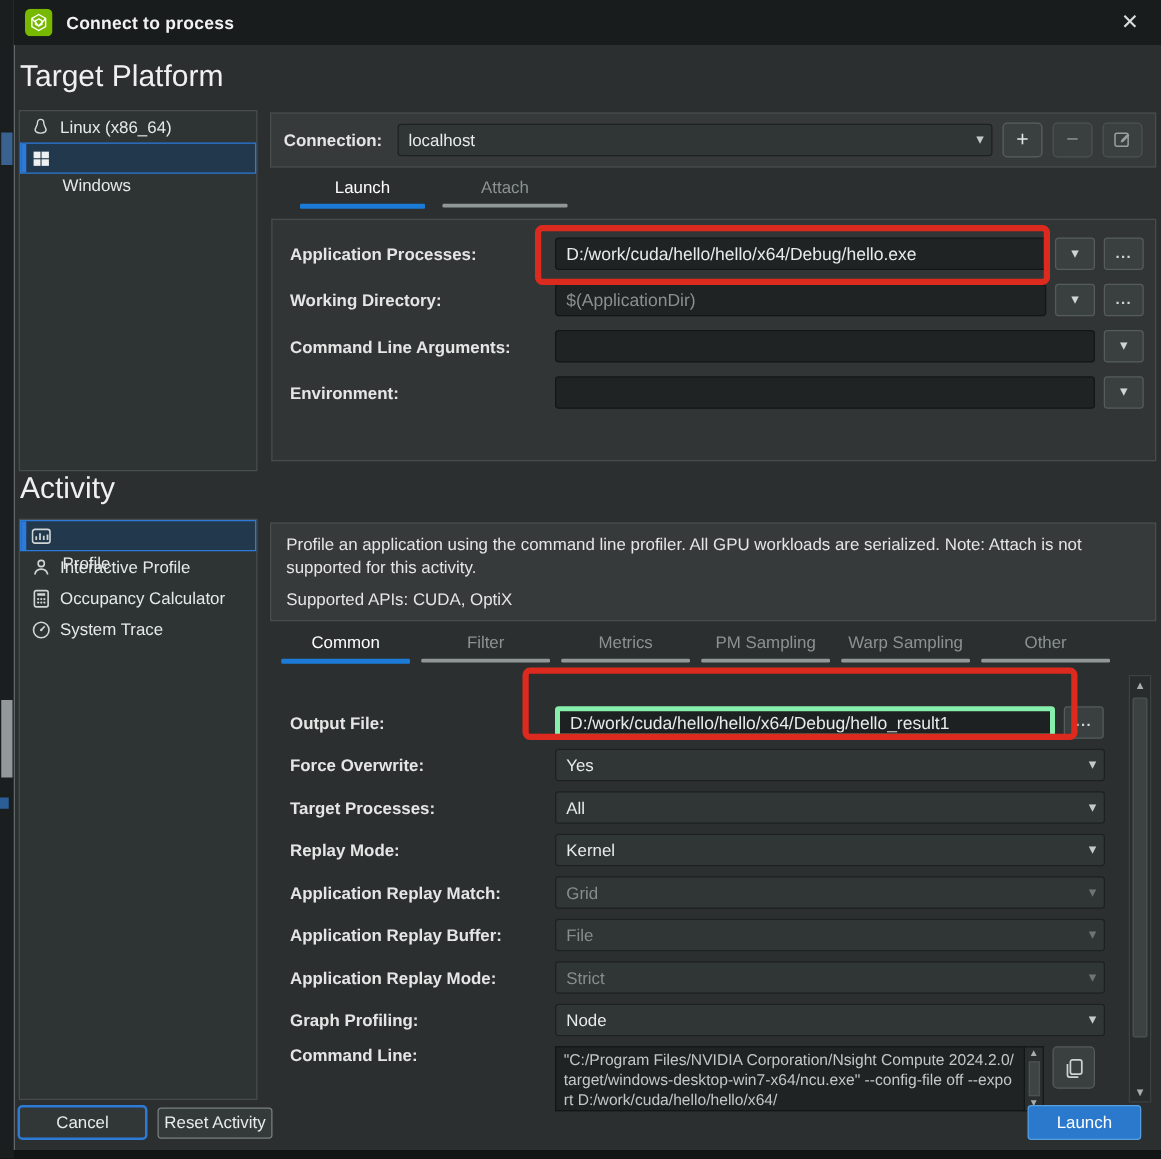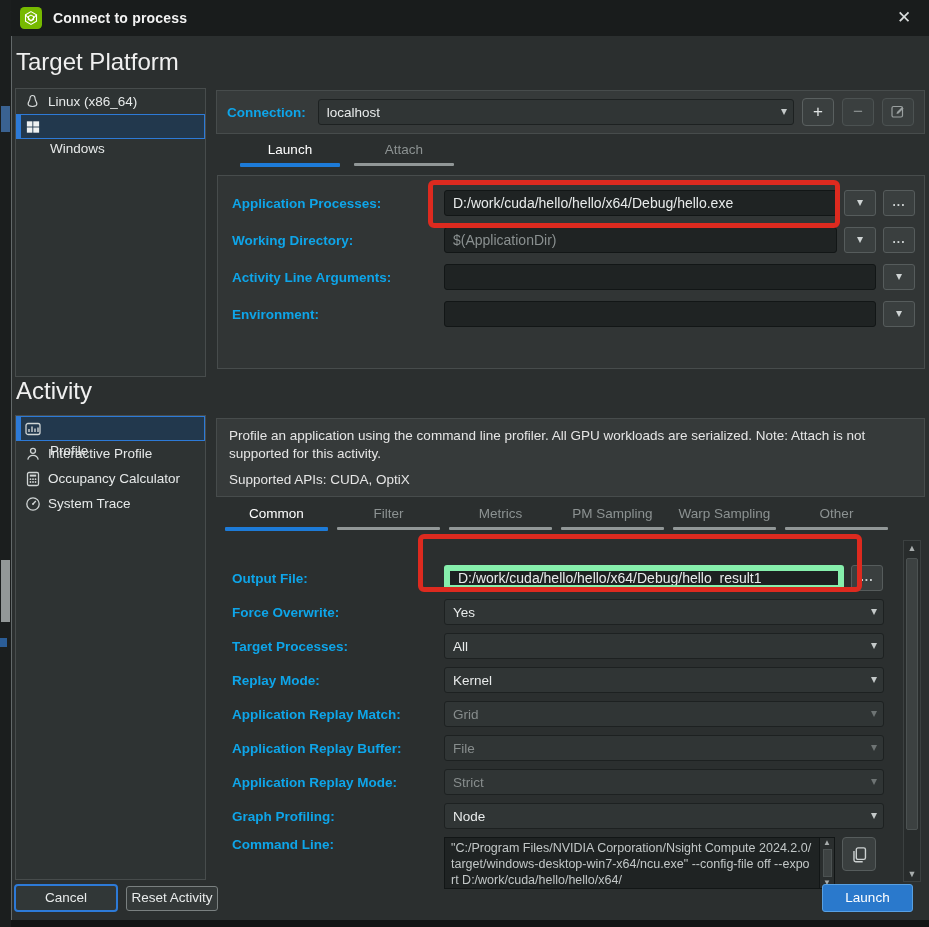--- a/index.html
+++ b/index.html
@@ -27,21 +27,21 @@
   .platform-list { top:88px; height:289px; }
   .activity-list { top:415px; height:465px; }
   .list-item { position:relative; display:flex; align-items:center; height:25px; padding-left:7px; color:#e6e9e9; font-size:13.5px; border:1px solid transparent; }
   .list-item .li-icon { width:17px; height:17px; margin-right:7px; flex:0 0 auto; display:flex; align-items:center; justify-content:center; }
   .list-item.selected { background:#22384d; border:1px solid #2d7ad7; }
   .list-item.selected::before { content:""; position:absolute; left:0; top:0; bottom:0; width:4px; background:#2d7ad7; }
   .list-item.selected .li-label { margin-left:2px;margin-top:44px; }
 
   .panel { position:absolute; background:#363a3a; border:1px solid #474c4c; }
   .connection-panel { left:216px; top:90px; width:709px; height:44px; display:flex; align-items:center; padding:0 10px; }
-  .form-label { color:#0ea5e9; font-weight:700; font-size:13.5px; white-space:nowrap; }
+  .form-label { color:#e5e5e5; font-weight:700; font-size:13.5px; white-space:nowrap; }
   .combo { position:relative; height:26px; background:#303535; border:1px solid #1d2121; border-radius:3px; color:#e8ebeb; font-size:13.5px; display:flex; align-items:center; padding:0 22px 0 8px; overflow:hidden; }
   .combo .arrow { position:absolute; right:6px; top:50%; transform:translateY(-55%); color:#c4c9c9; font-size:12px; }
   .combo.disabled { color:#878d8d; }
   .combo.disabled .arrow { color:#6e7474; }
   .conn-combo { flex:1; margin-left:12px; }
   .sq-btn { width:32px; height:28px; margin-left:8px; background:#3a3f3f; border:1px solid #5a6060; border-radius:4px; color:#e0e4e4; font-size:17px; line-height:25px; text-align:center; flex:0 0 auto; }
   .sq-btn.dim { color:#8a9090; border-color:#4c5252; }
   .sq-btn svg { margin-top:4px; }
 
   .tabs { position:absolute; display:flex; }
@@ -67,21 +67,21 @@
 
   .desc-panel { left:216px; top:418px; width:709px; height:79px; padding:8px 12px; }
   .desc-text { color:#e5e5e5; font-size:13.5px; line-height:18px; }
   .desc-apis { margin-top:8px; }
 
   .common-tabs { left:225px; top:503px; }
   .common-tabs .tab { width:103px; margin-right:9px; }
 
   .common-form { position:absolute; left:216px; top:553px; width:676px; height:349px; padding:12px 0 0 16px; }
   .common-form .form-row { margin-bottom:8px; }
-  .of-input { width:400px; border:6px solid #86efac; background:#1d2121; }
+  .of-input { width:400px; border:4px solid #86efac; background:#1d2121; }
   .combo.w-common { width:440px; }
   .cmdline-row { align-items:flex-start; }
   .cmdline-box { width:376px; height:52px; background:#1f2323; border:1px solid #121616; color:#c2c7c7; font-size:12.5px; line-height:16px; padding:2px 6px; overflow:hidden; word-break:break-all; white-space:pre-wrap; }
   .inner-scroll { width:15px; height:52px; background:#2a2e2e; border:1px solid #121616; border-left:none; display:flex; flex-direction:column; align-items:center; justify-content:space-between; padding:1px 0; }
   .inner-scroll .s-arrow { color:#a8adad; font-size:8px; line-height:8px; }
   .inner-scroll .s-thumb { width:9px; flex:1; margin:2px 0; background:#3e4343; border:1px solid #4c5252; }
   .copy-btn { width:34px; height:34px; margin-left:7px; background:#3a3f3f; border:1px solid #565c5c; border-radius:4px; display:flex; align-items:center; justify-content:center; }
 
   .v-scrollbar { position:absolute; left:903px; top:540px; width:18px; height:342px; background:#282c2c; border:1px solid #3c4141; display:flex; flex-direction:column; align-items:center; }
   .v-scrollbar .s-arrow { color:#a8adad; font-size:9px; line-height:14px; height:14px; }
@@ -183,21 +183,21 @@
       <div class="mini-btn"><span>▾</span></div>
       <div class="mini-btn browse">...</div>
     </div>
     <div class="form-row">
       <span class="form-label">Working Directory:</span>
       <input class="text-input w-input-short" readonly="" placeholder="$(ApplicationDir)" style="">
       <div class="mini-btn"><span>▾</span></div>
       <div class="mini-btn browse">...</div>
     </div>
     <div class="form-row">
-      <span class="form-label">Activity Line Arguments:</span>
+      <span class="form-label">Command Line Arguments:</span>
       <input class="text-input w-input-long" readonly="" value="" style="">
       <div class="mini-btn"><span>▾</span></div>
     </div>
     <div class="form-row">
       <span class="form-label">Environment:</span>
       <input class="text-input w-input-long" readonly="" value="" style="">
       <div class="mini-btn"><span>▾</span></div>
     </div>
   </div>
 

